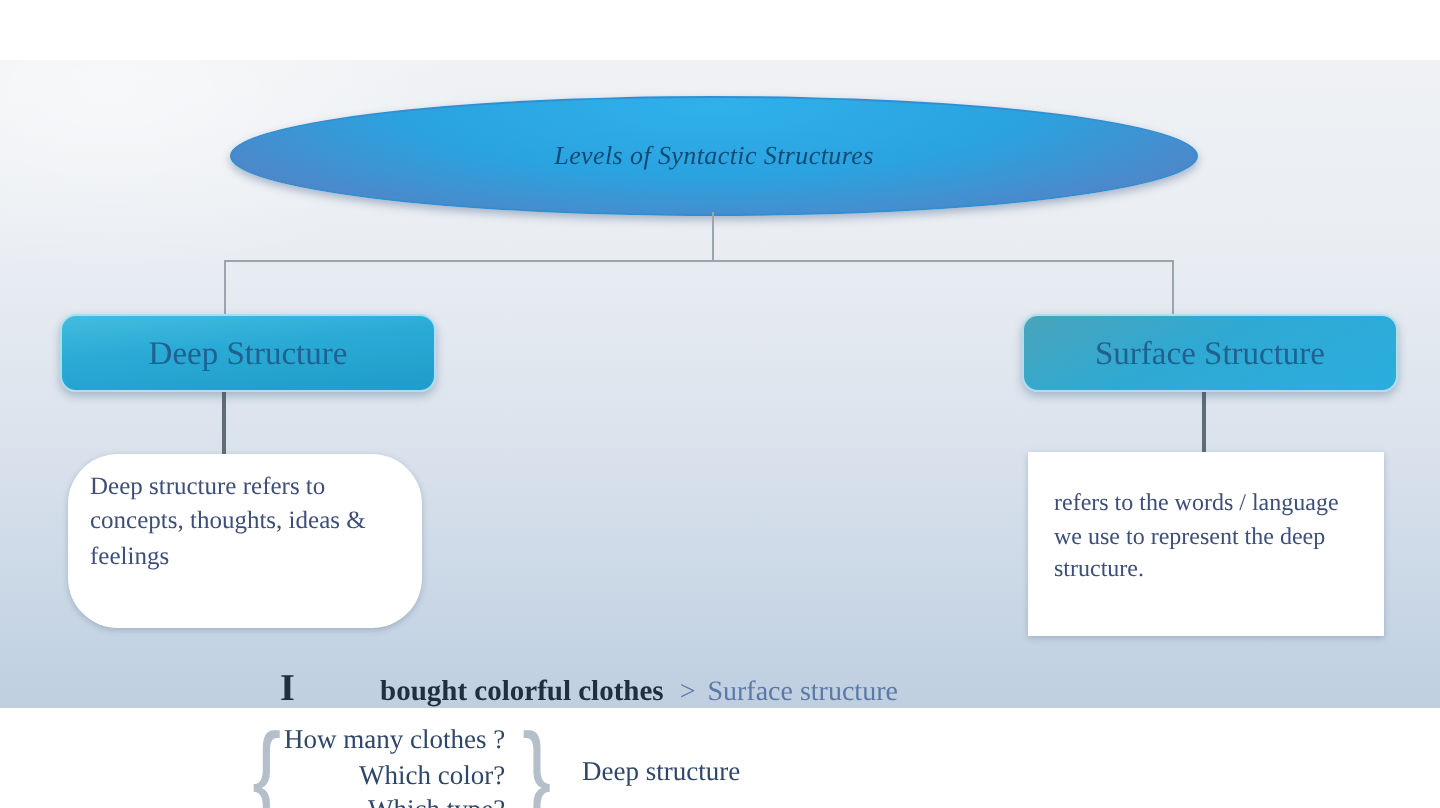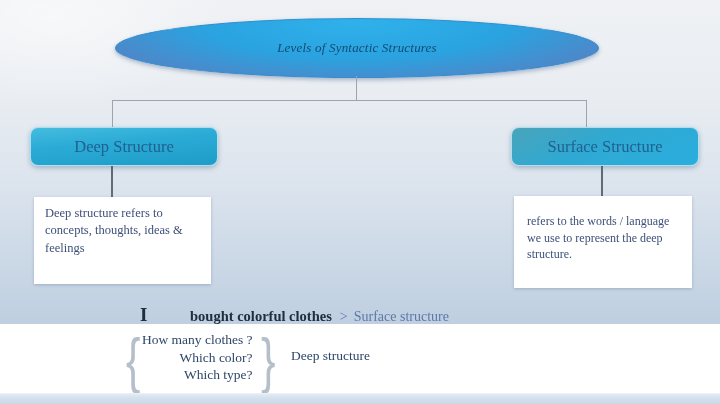--- a/index.html
+++ b/index.html
@@ -5,20 +5,21 @@
   html, body { margin: 0; padding: 0; }
   body { width: 720px; height: 404px; overflow: hidden; font-family: "Liberation Serif", serif; }
 
   .stage {
     position: relative;
     width: 720px;
     height: 324px;
     background:
       radial-gradient(ellipse 260px 130px at 55px 15px, rgba(255,255,255,0.55), rgba(255,255,255,0) 70%),
       linear-gradient(180deg, #eff1f4 0%, #e9edf2 30%, #dbe3ed 58%, #c8d6e5 85%, #bfcfe0 100%);
+    margin-top: 30px;
   }
 
   .bottom-band {
     position: absolute; left: 0; top: 393px; width: 720px; height: 11px;
     background: linear-gradient(180deg, #e3ebf4 0%, #d3dfec 40%, #c9d7e6 100%);
     border-top: 1px solid rgba(255,255,255,0.65);
   }
 
   
   .ellipse {
@@ -56,21 +57,21 @@
     background: linear-gradient(155deg, #4aa4ba 0%, #2fa9d3 45%, #2aaede 100%);
   }
 
   
   .descbox {
     position: absolute; background: #ffffff;
     box-shadow: 0 1px 3px rgba(70, 90, 120, 0.3);
     font-size: 12.5px; line-height: 1.38; color: var(--desc-text);
     box-sizing: border-box;
   }
-  .descbox.left  { left: 34px;  top: 197px; width: 177px; height: 87px; padding: 8px 8px 0 11px; }
+  .descbox.left  { left: 34px;  top: 197px; width: 177px; height: 87px; padding: 8px 8px 0 11px; border-radius: 25px; }
   .descbox.right { left: 514px; top: 196px; width: 178px; height: 92px; padding: 17px 8px 4px 13px; font-size: 12px; }
 
   
   .example-sentence {
     position: absolute; left: 140px; top: 304px; white-space: nowrap;
   }
   .example-sentence .lead  { font-size: 19px;   font-weight: bold; color: var(--sentence-text); }
   .example-sentence .rest  { font-size: 14.5px; font-weight: bold; color: var(--sentence-text); padding-left: 39px; }
   .example-sentence .sep   { font-size: 14px; color: var(--surface-ref-text); margin: 0 2px 0 4px; }
   .example-sentence .surf  { font-size: 14px; color: var(--surface-ref-text); }

